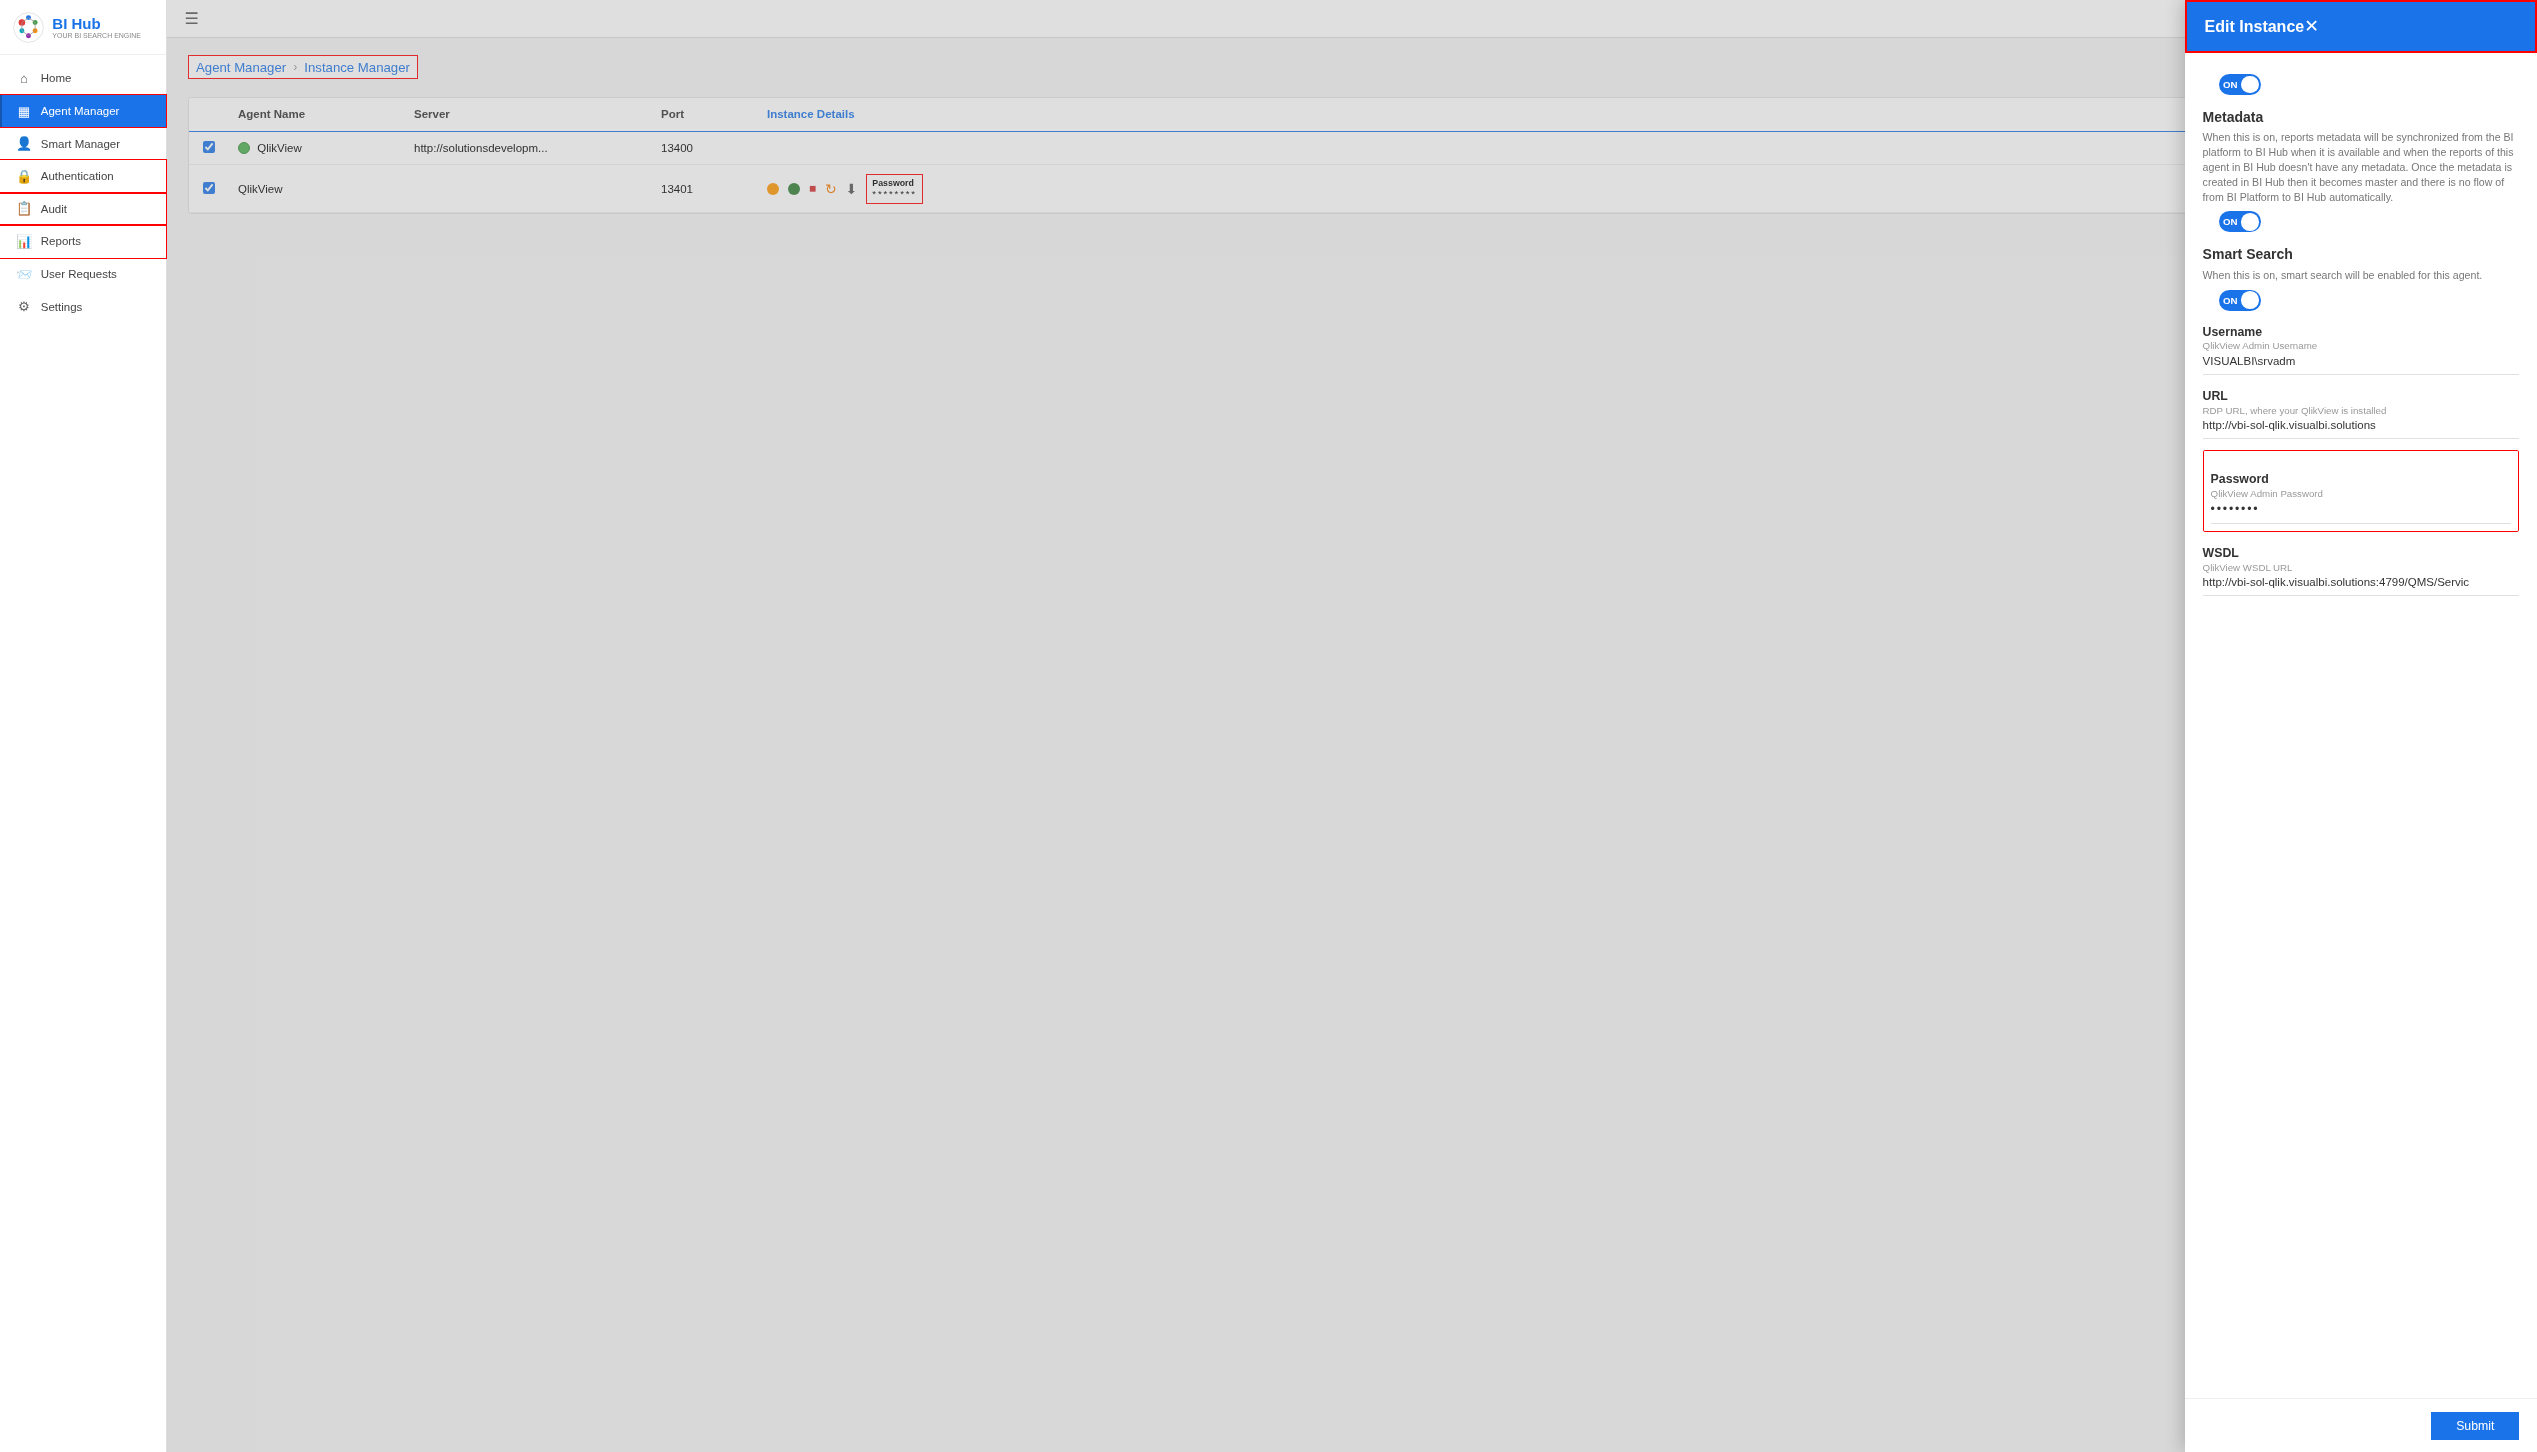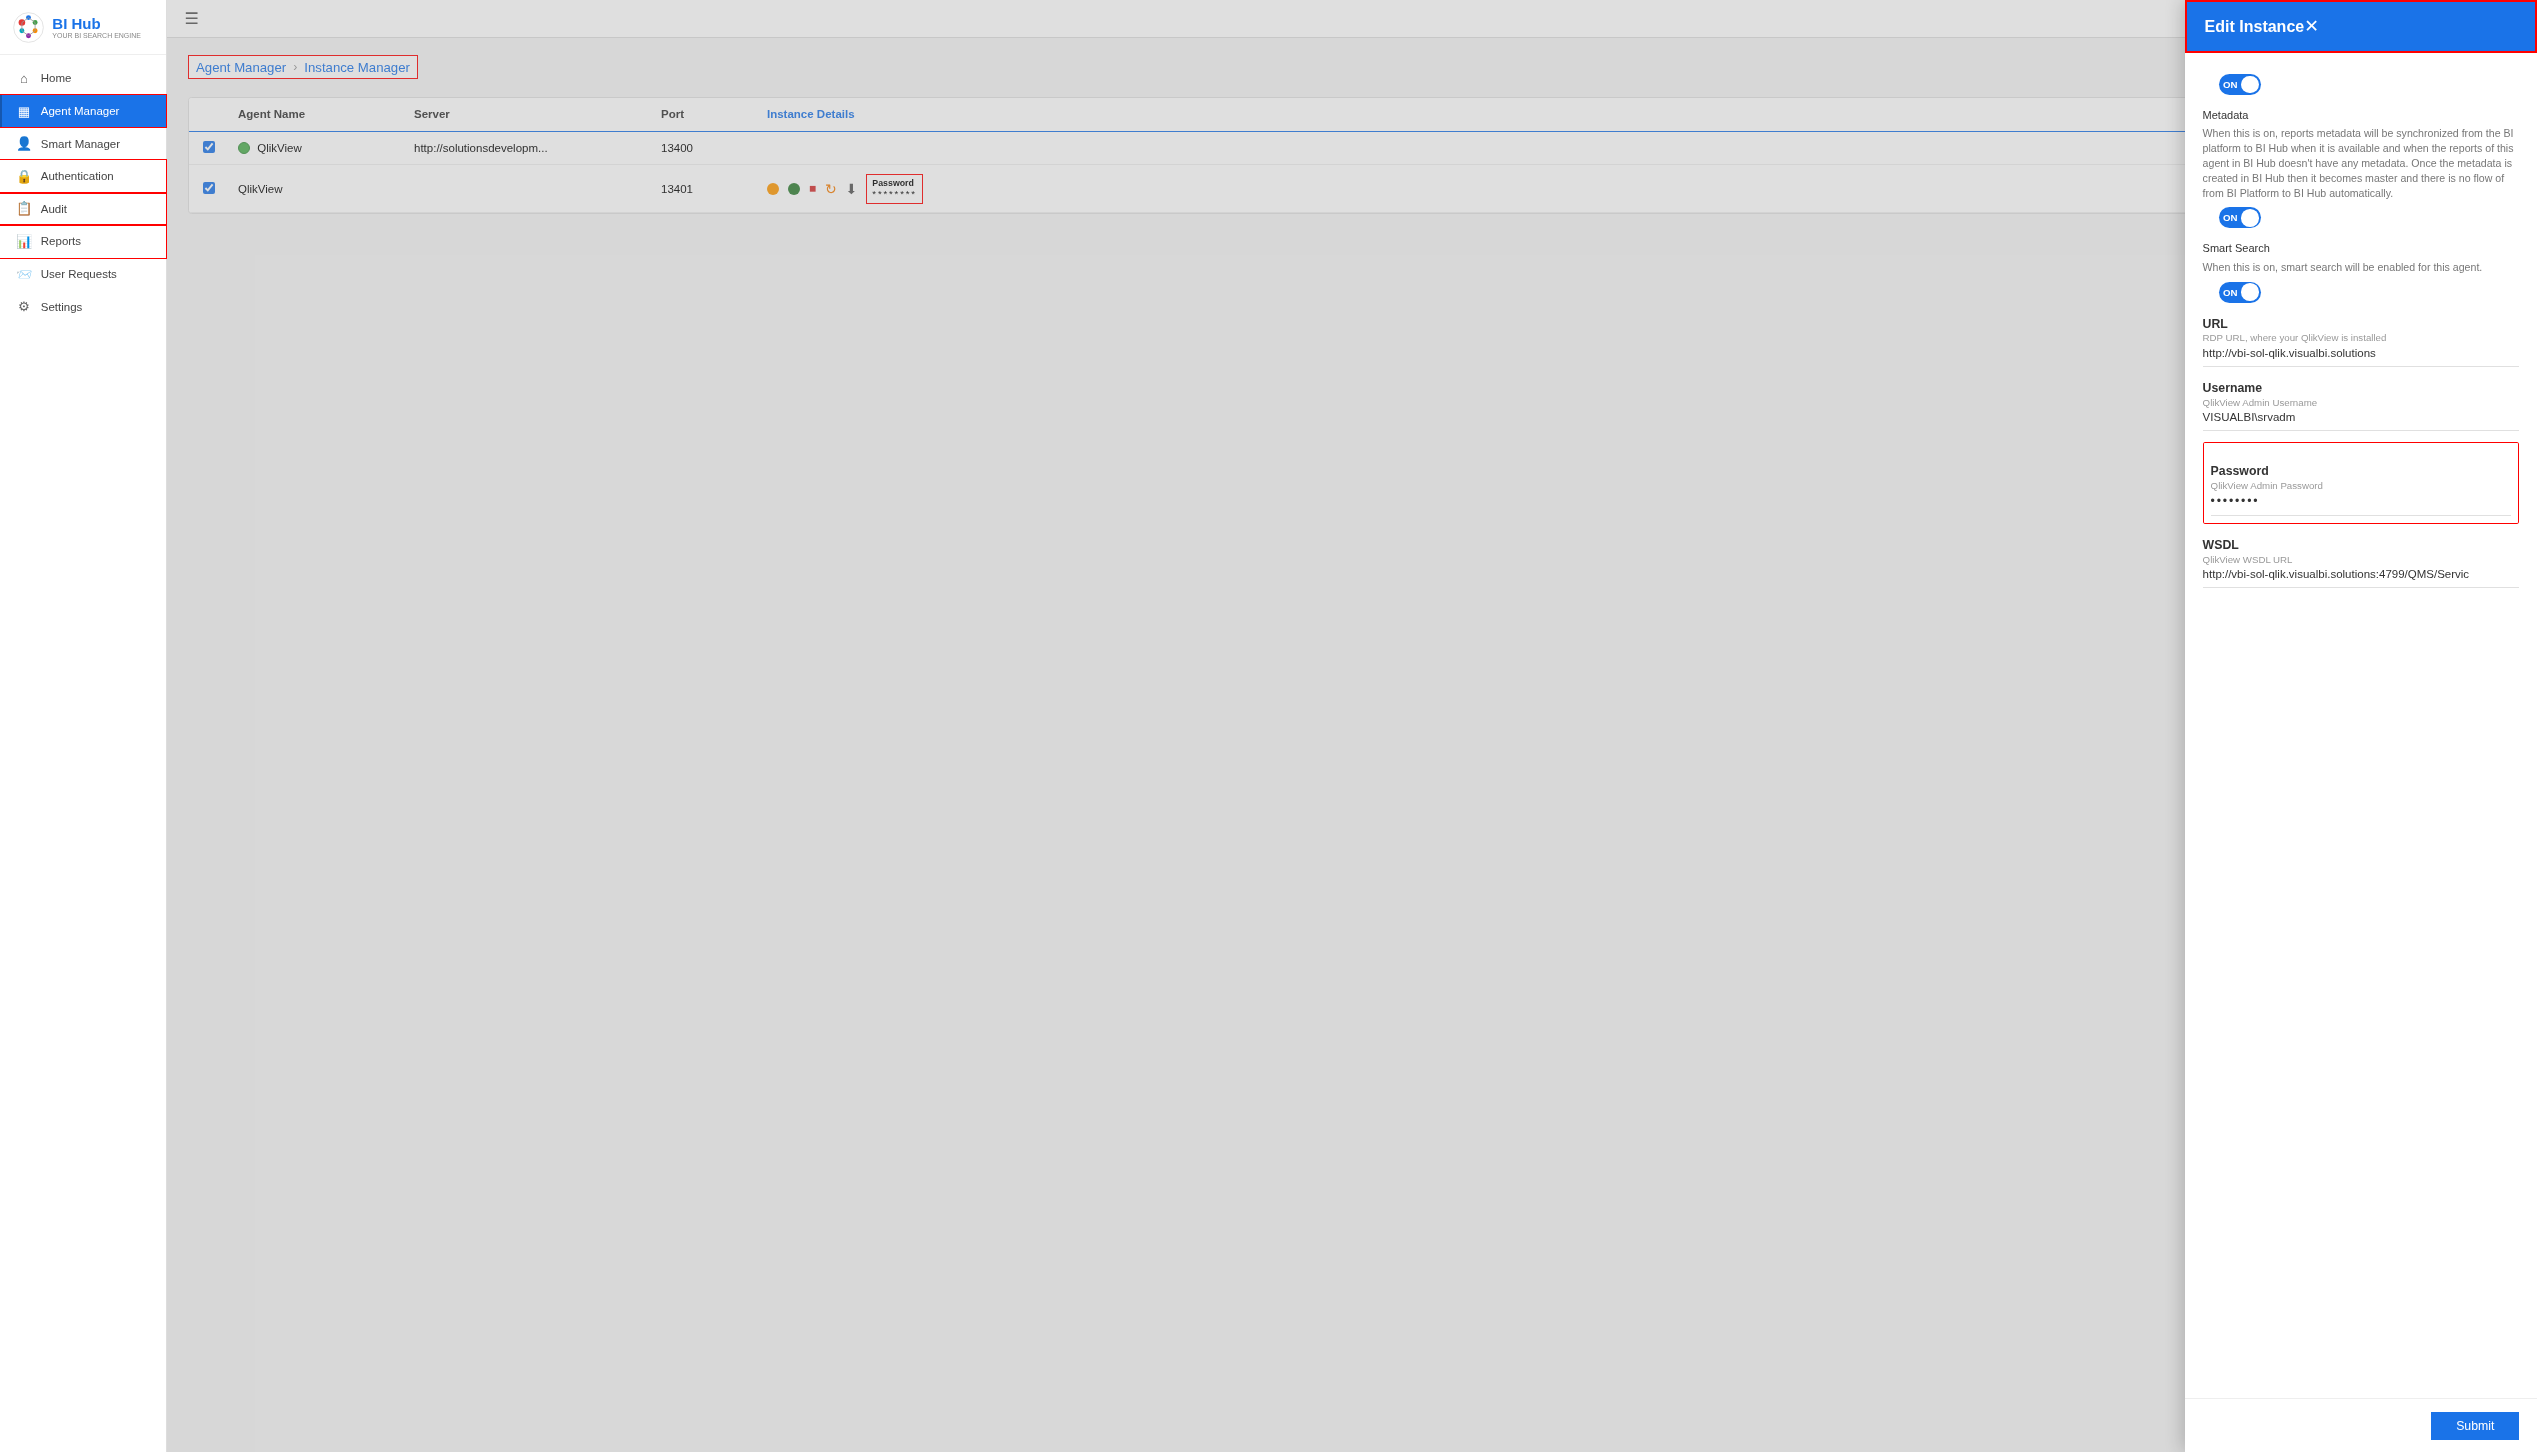--- a/index.html
+++ b/index.html
@@ -209,22 +209,22 @@
     }
     .toggle-label-on {
       font-size: 9.7px;
       color: #fff;
       position: absolute;
       left: 4.4px;
       font-weight: bold;
     }
 
     .section-title {
-      font-size: 11px;
-      font-weight: 400;
+      font-size: 14px;
+      font-weight: 700;
       color: #333;
       margin-top: 14px;
       margin-bottom: 5.3px;
     }
     .section-desc {
       font-size: 10.6px;
       color: #777;
       margin-bottom: 7px;
       line-height: 1.4;
     }
@@ -443,29 +443,29 @@
       <div class="section-desc">When this is on, smart search will be enabled for this agent.</div>
       <div class="toggle-wrap">
         <div class="toggle">
           <span class="toggle-label-on">ON</span>
           <div class="toggle-knob"></div>
         </div>
       </div>
     </div>
 
     <div>
+      <div class="field-label">Username</div>
+      <div class="field-sublabel">QlikView Admin Username</div>
+      <div class="field-value">VISUALBI\srvadm</div>
+    </div>
+
+    <div>
       <div class="field-label">URL</div>
       <div class="field-sublabel">RDP URL, where your QlikView is installed</div>
       <div class="field-value">http://vbi-sol-qlik.visualbi.solutions</div>
-    </div>
-
-    <div>
-      <div class="field-label">Username</div>
-      <div class="field-sublabel">QlikView Admin Username</div>
-      <div class="field-value">VISUALBI\srvadm</div>
     </div>
 
     <div class="password-section">
       <div class="field-label">Password</div>
       <div class="field-sublabel">QlikView Admin Password</div>
       <div class="field-value field-password">••••••••</div>
     </div>
 
     <div style="margin-top:14px;">
       <div class="field-label">WSDL</div>

